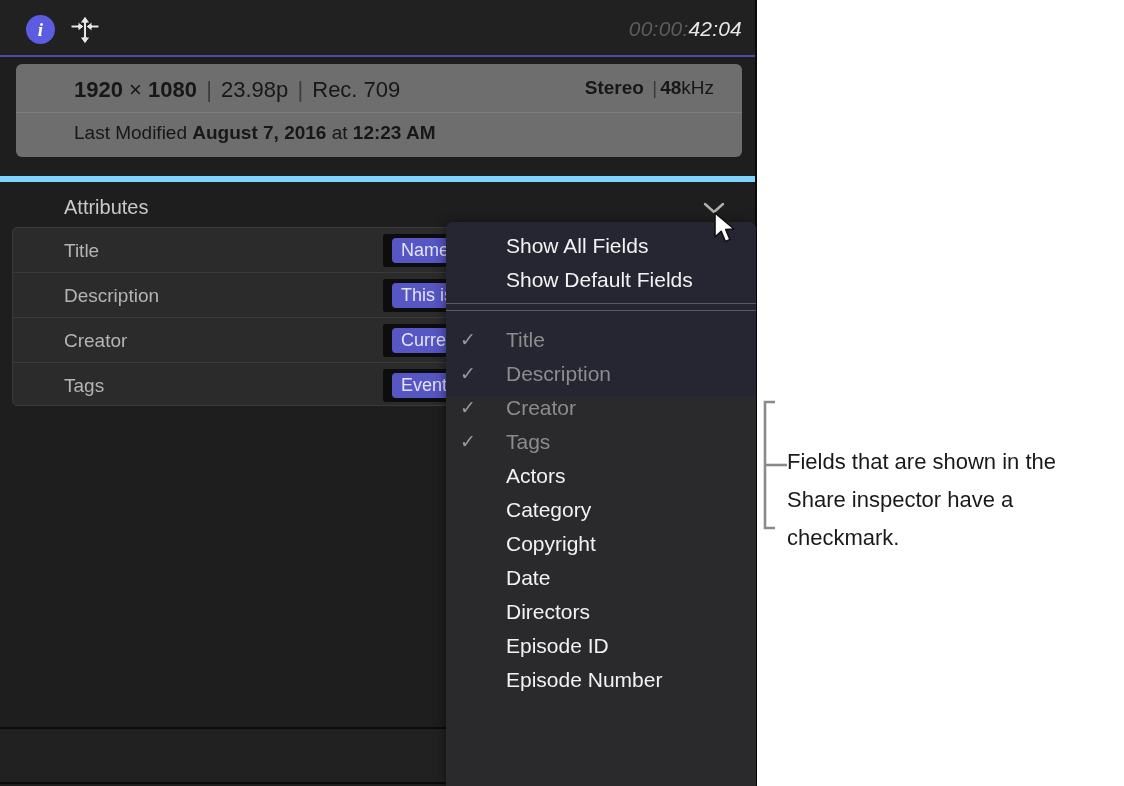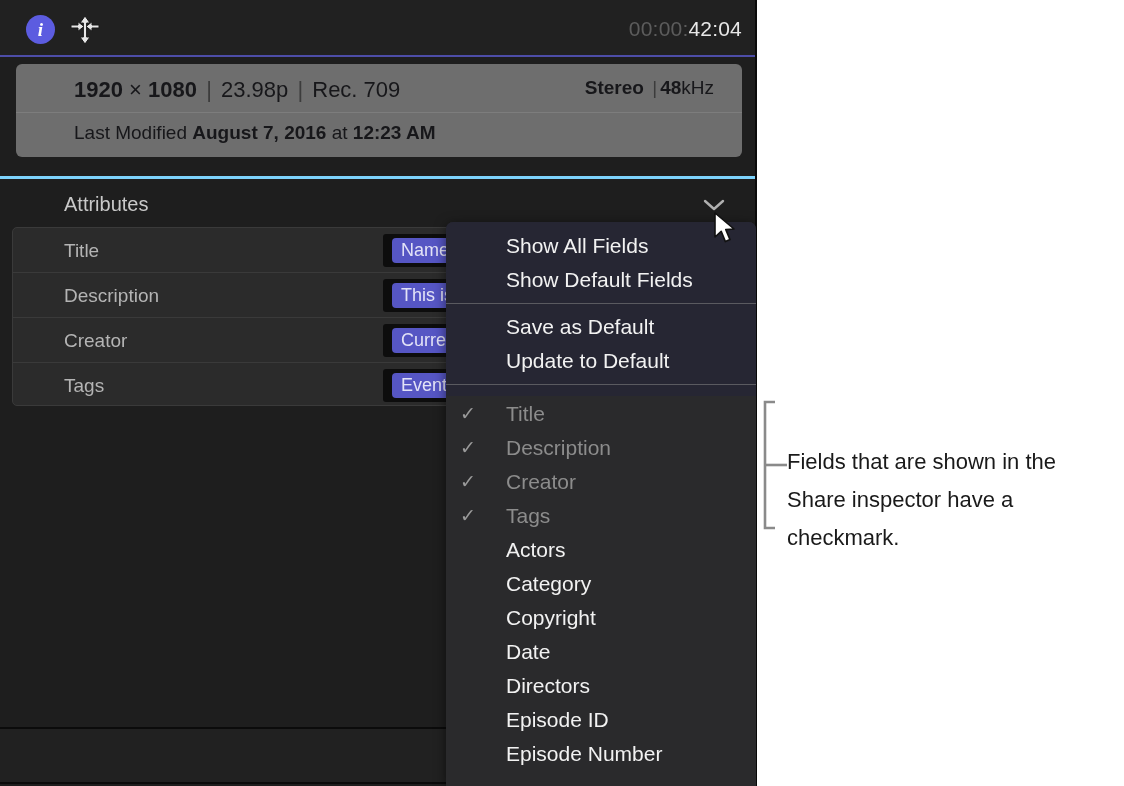--- a/index.html
+++ b/index.html
@@ -62,20 +62,21 @@
     font-size: 21px;
     color: #cfcfcf;
     letter-spacing: .2px;
   }
   .timecode {
     position: absolute;
     right: 15px; top: 17px;
     font-size: 21px;
     letter-spacing: .2px;
     white-space: nowrap;
+    font-style: italic;
   }
   .tc-dim { color: #5c5c5c; }
   .tc-lit { color: #e8e8e8; }
 
   
   .meta-card {
     position: absolute;
     left: 16px; top: 64px;
     width: 726px; height: 93px;
     background: #6e6e6e;
@@ -106,21 +107,21 @@
     white-space: nowrap;
   }
   .b { font-weight: bold; }
   .sep { color: #3c3c3c; padding: 0 3px; }
 
   
   .attr-header {
     position: absolute;
     left: 0; top: 176px;
     width: 757px; height: 52px;
-    border-top: 3px solid #7dd3fc;
+    border-top: 6px solid #7dd3fc;
   }
   .attr-label {
     position: absolute;
     left: 64px; top: 14px;
     font-size: 20px;
     color: #c9c9c9;
   }
   .attr-chevron {
     position: absolute;
     left: 703px; top: 19px;
@@ -361,28 +362,20 @@
         <div class="menu-item">
           <span>Show All Fields</span>
         </div>
         <div class="menu-item">
           <span>Show Default Fields</span>
         </div>
       </div>
 
       <div class="menu-sep"></div>
 
-      <div>
-        <div class="menu-item">
-          <span>Save as Default</span>
-        </div>
-        <div class="menu-item">
-          <span>Update to Default</span>
-        </div>
-      </div>
 
       <div class="menu-sep"></div>
 
       <div class="menu-group-c">
         <div class="menu-item dim">
           <span class="check">✓</span>
           <span>Title</span>
         </div>
         <div class="menu-item dim">
           <span class="check">✓</span>

